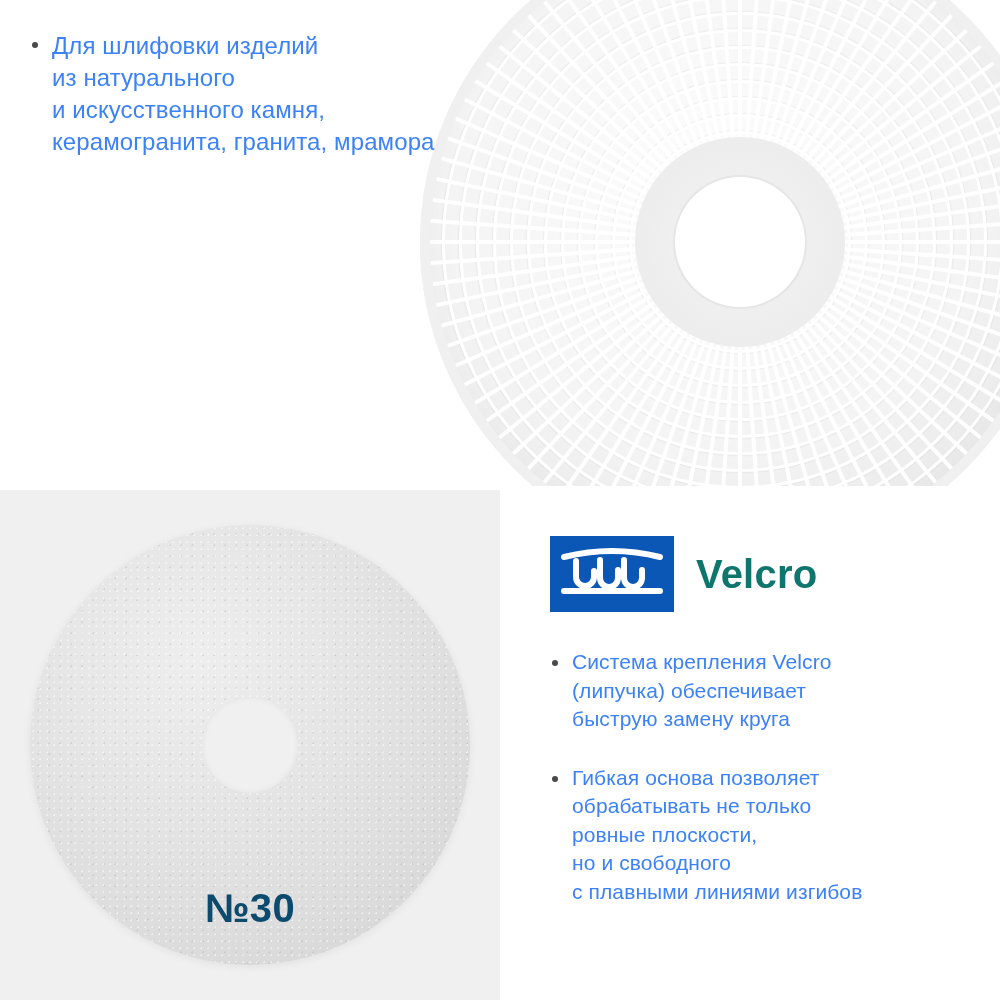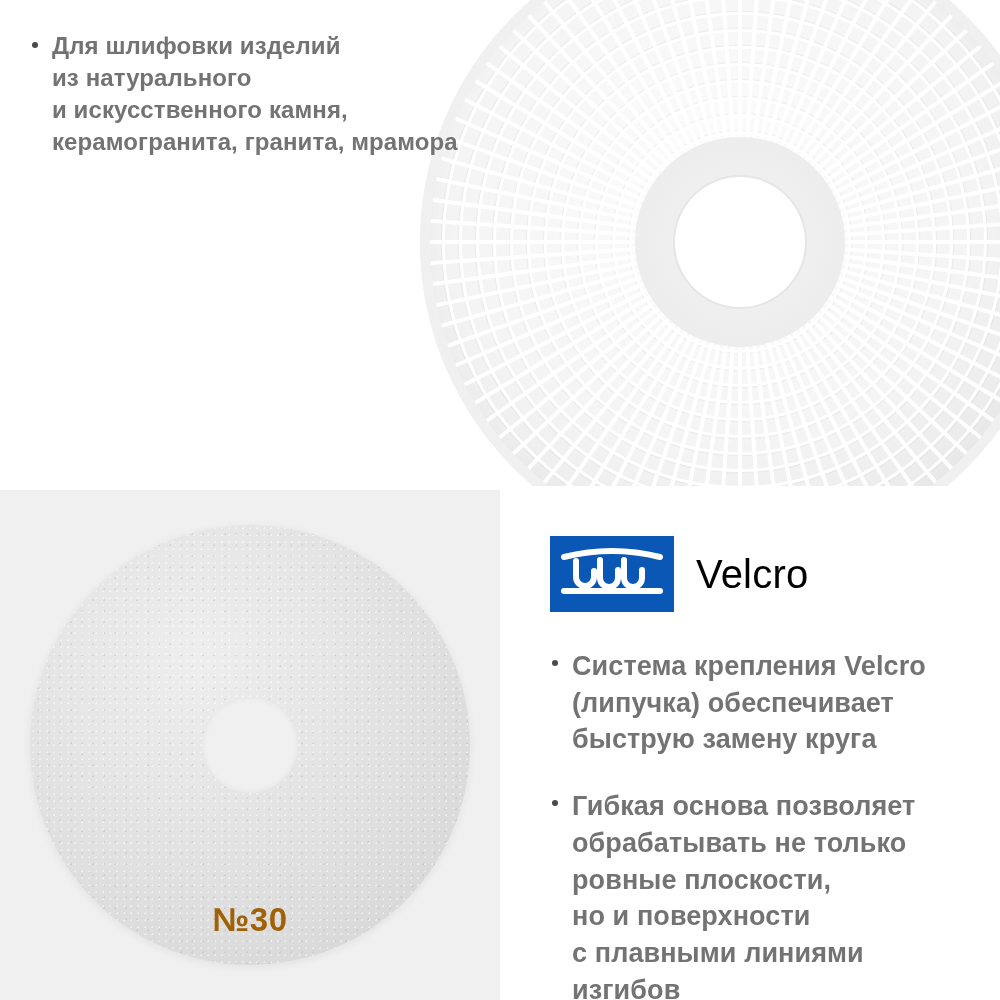--- a/index.html
+++ b/index.html
@@ -50,23 +50,22 @@
     list-style: none;
     margin: 0;
     padding: 0;
   }
   ul.bullets > li {
     position: relative;
     padding-left: 22px;
     margin-bottom: 24px;
     font-size: 24px;
     line-height: 1.34;
-    color: #737373;
+    color: #3b82f6;
     letter-spacing: 0.1px;
-    font-weight: bold;
   }
   ul.bullets > li:last-child { margin-bottom: 0; }
   ul.bullets > li::before {
     content: "";
     position: absolute;
     left: 2px;
     top: 12px;
     width: 6px; height: 6px;
     border-radius: 50%;
     background: #4a4a4a;
@@ -172,25 +171,25 @@
     left: 50%; top: 50%;
     width: 96px; height: 96px;
     margin-left: -48px; margin-top: -48px;
     border-radius: 50%;
     background: #f0f0f0;
     box-shadow: inset 0 0 6px rgba(0,0,0,0.06);
   }
   .pad-grit {
     position: absolute;
     left: 50%;
-    bottom: 61px;
+    bottom: 69px;
     transform: translateX(-50%);
-    font-size: 33px;
+    font-size: 40px;
     font-weight: bold;
-    color: #a16207;
+    color: #0c4a6e;
     letter-spacing: 0.5px;
     white-space: nowrap;
   }
 
   .bottom-right {
     position: absolute;
     left: 504px; top: 490px;
     width: 496px; height: 510px;
     background: #ffffff;
   }
@@ -204,31 +203,31 @@
   .velcro-badge {
     width: 124px; height: 76px;
     background: #0a57b5;
     display: flex;
     align-items: center;
     justify-content: center;
     position: relative;
   }
   .velcro-title {
     font-size: 40px;
-    font-weight: normal;
-    color: #000000;
+    font-weight: bold;
+    color: #0f766e;
     letter-spacing: 0.2px;
   }
   .bottom-right .bullets {
     position: absolute;
     left: 46px; top: 158px;
     width: 420px;
   }
   .bottom-right .bullets > li {
-    font-size: 27px;
+    font-size: 21px;
     margin-bottom: 30px;
     line-height: 1.36;
   }
 </style>
 </head>
 <body>
 
 <div class="page">
 
   <div class="top-panel">
@@ -340,18 +339,18 @@
       <div class="velcro-title">Velcro</div>
     </div>
 
     <ul class="bullets">
       <li style="white-space: pre-line;">Система крепления Velcro
 (липучка) обеспечивает
 быструю замену круга</li>
       <li style="white-space: pre-line;">Гибкая основа позволяет
 обрабатывать не только
 ровные плоскости,
-но и поверхности
+но и свободного
 с плавными линиями изгибов</li>
     </ul>
   </div>
 
 </div>
 
 </body></html>

